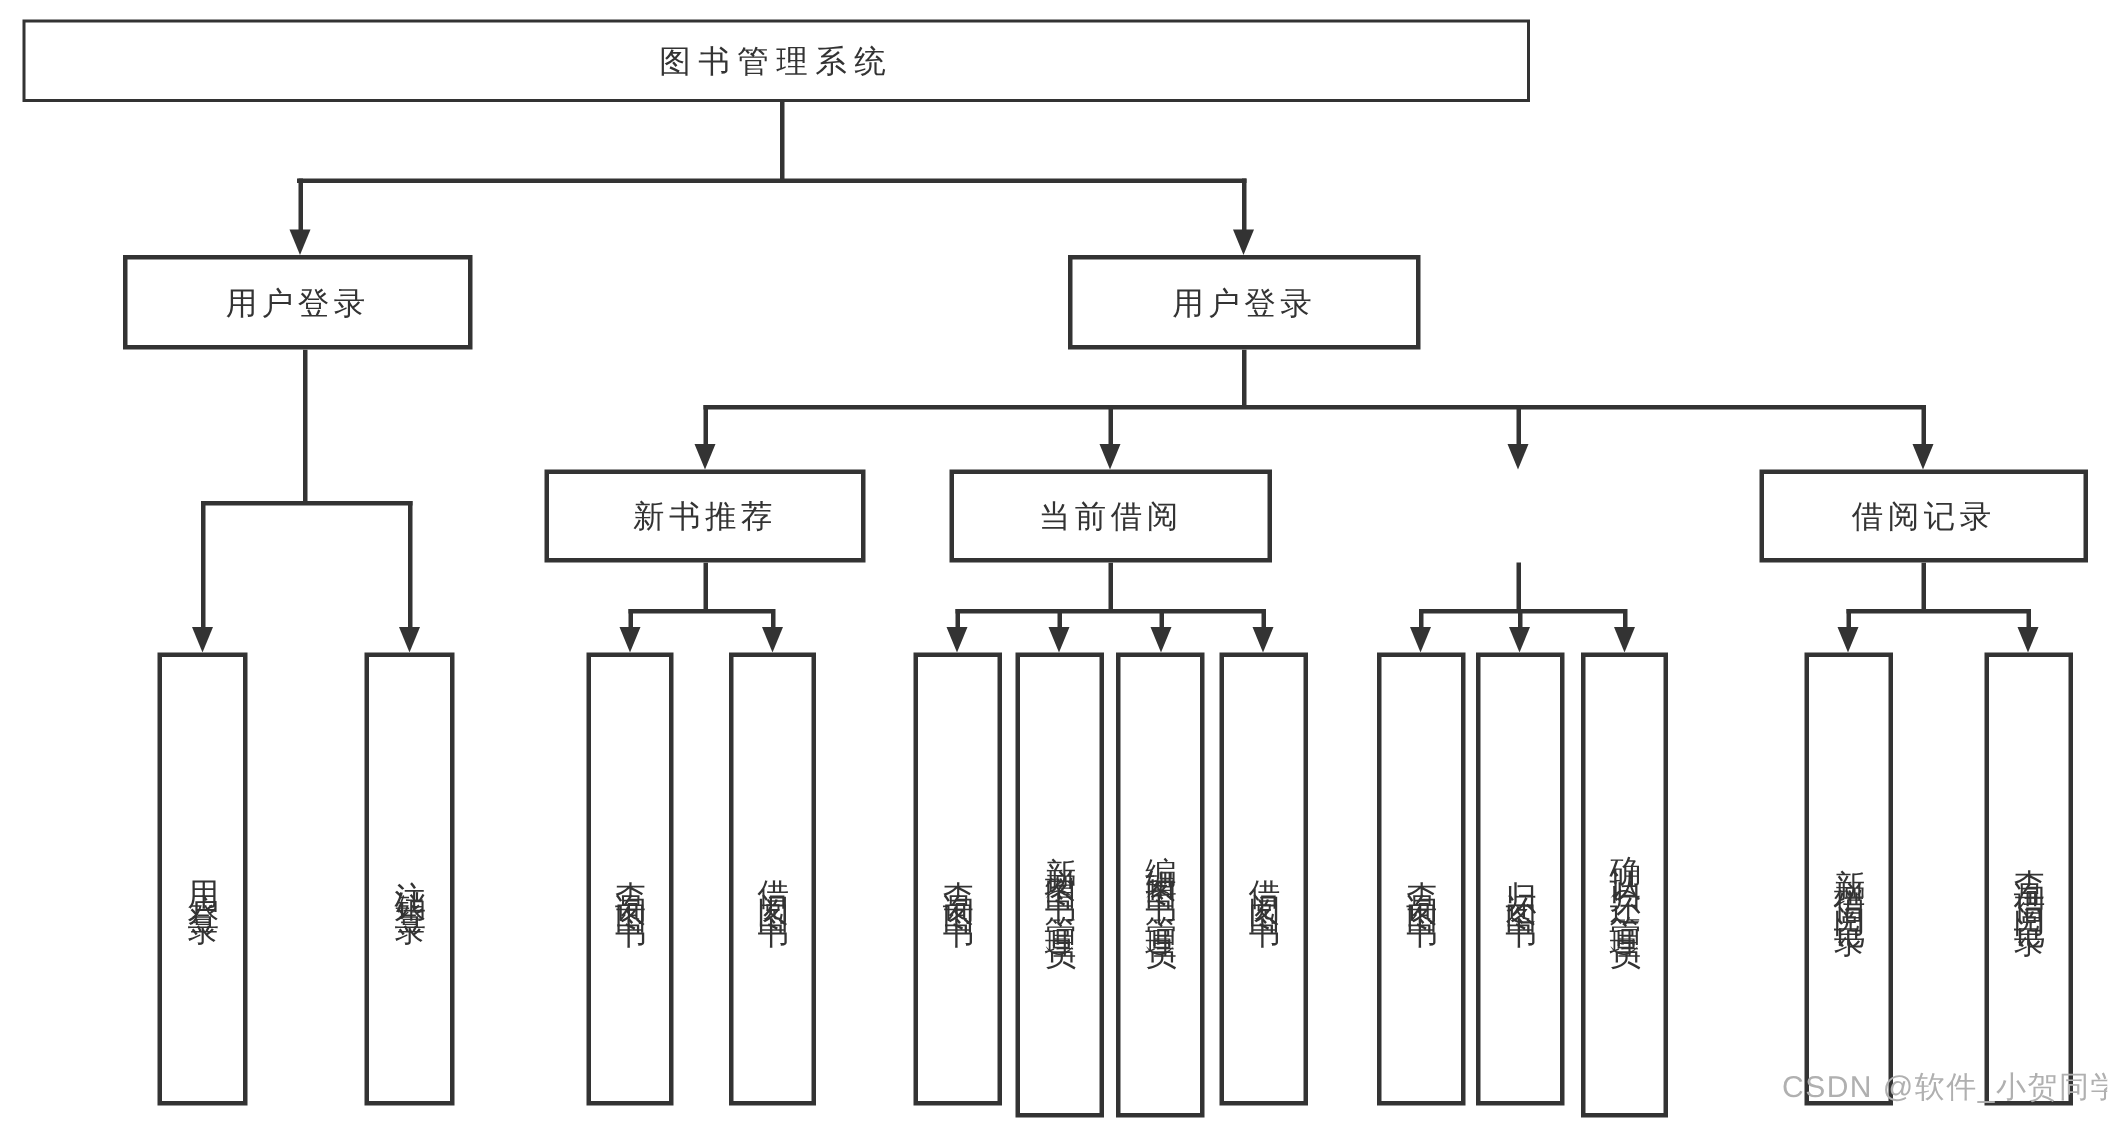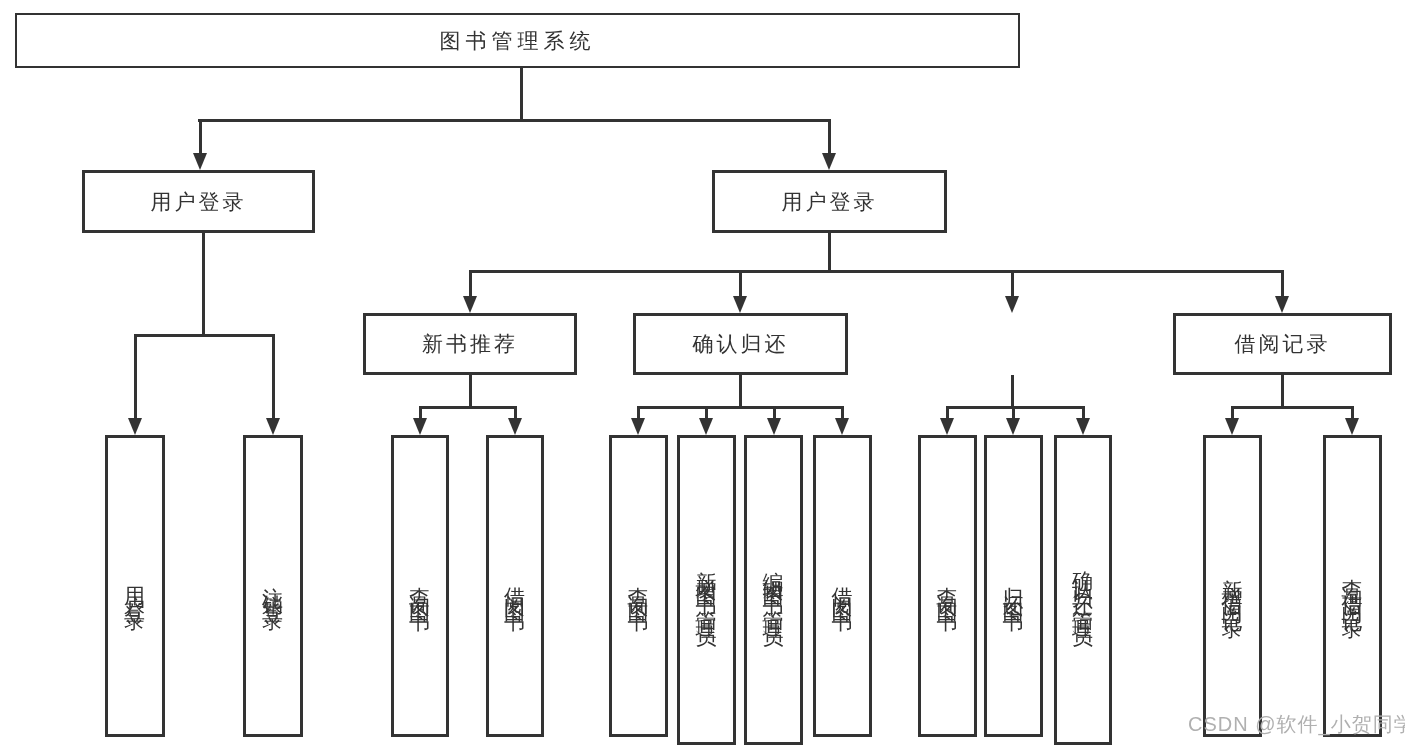--- a/index.html
+++ b/index.html
@@ -92,21 +92,21 @@
   <div class="arrow" style="left:733px;top:296px;"></div>
   <div class="vline" style="left:1011px;top:270px;height:28px;"></div>
   <div class="arrow" style="left:1005px;top:296px;"></div>
   <div class="vline" style="left:1281px;top:270px;height:28px;"></div>
   <div class="arrow" style="left:1275px;top:296px;"></div>
 
   <div class="box" style="left:363px;top:313px;width:214px;height:62px;">
     <span class="lbl">新书推荐</span>
   </div>
   <div class="box" style="left:633px;top:313px;width:215px;height:62px;">
-    <span class="lbl">确认归还</span>
+    <span class="lbl">当前借阅</span>
   </div>
   <div class="box" style="left:1173px;top:313px;width:219px;height:62px;">
     <span class="lbl">借阅记录</span>
   </div>
 
   <div class="vline" style="left:469px;top:375px;height:32px;"></div>
   <div class="hline" style="left:419px;top:406px;width:97px;"></div>
   <div class="vline" style="left:419px;top:406px;height:14px;"></div>
   <div class="arrow" style="left:413px;top:418px;"></div>
   <div class="vline" style="left:514px;top:406px;height:14px;"></div>

